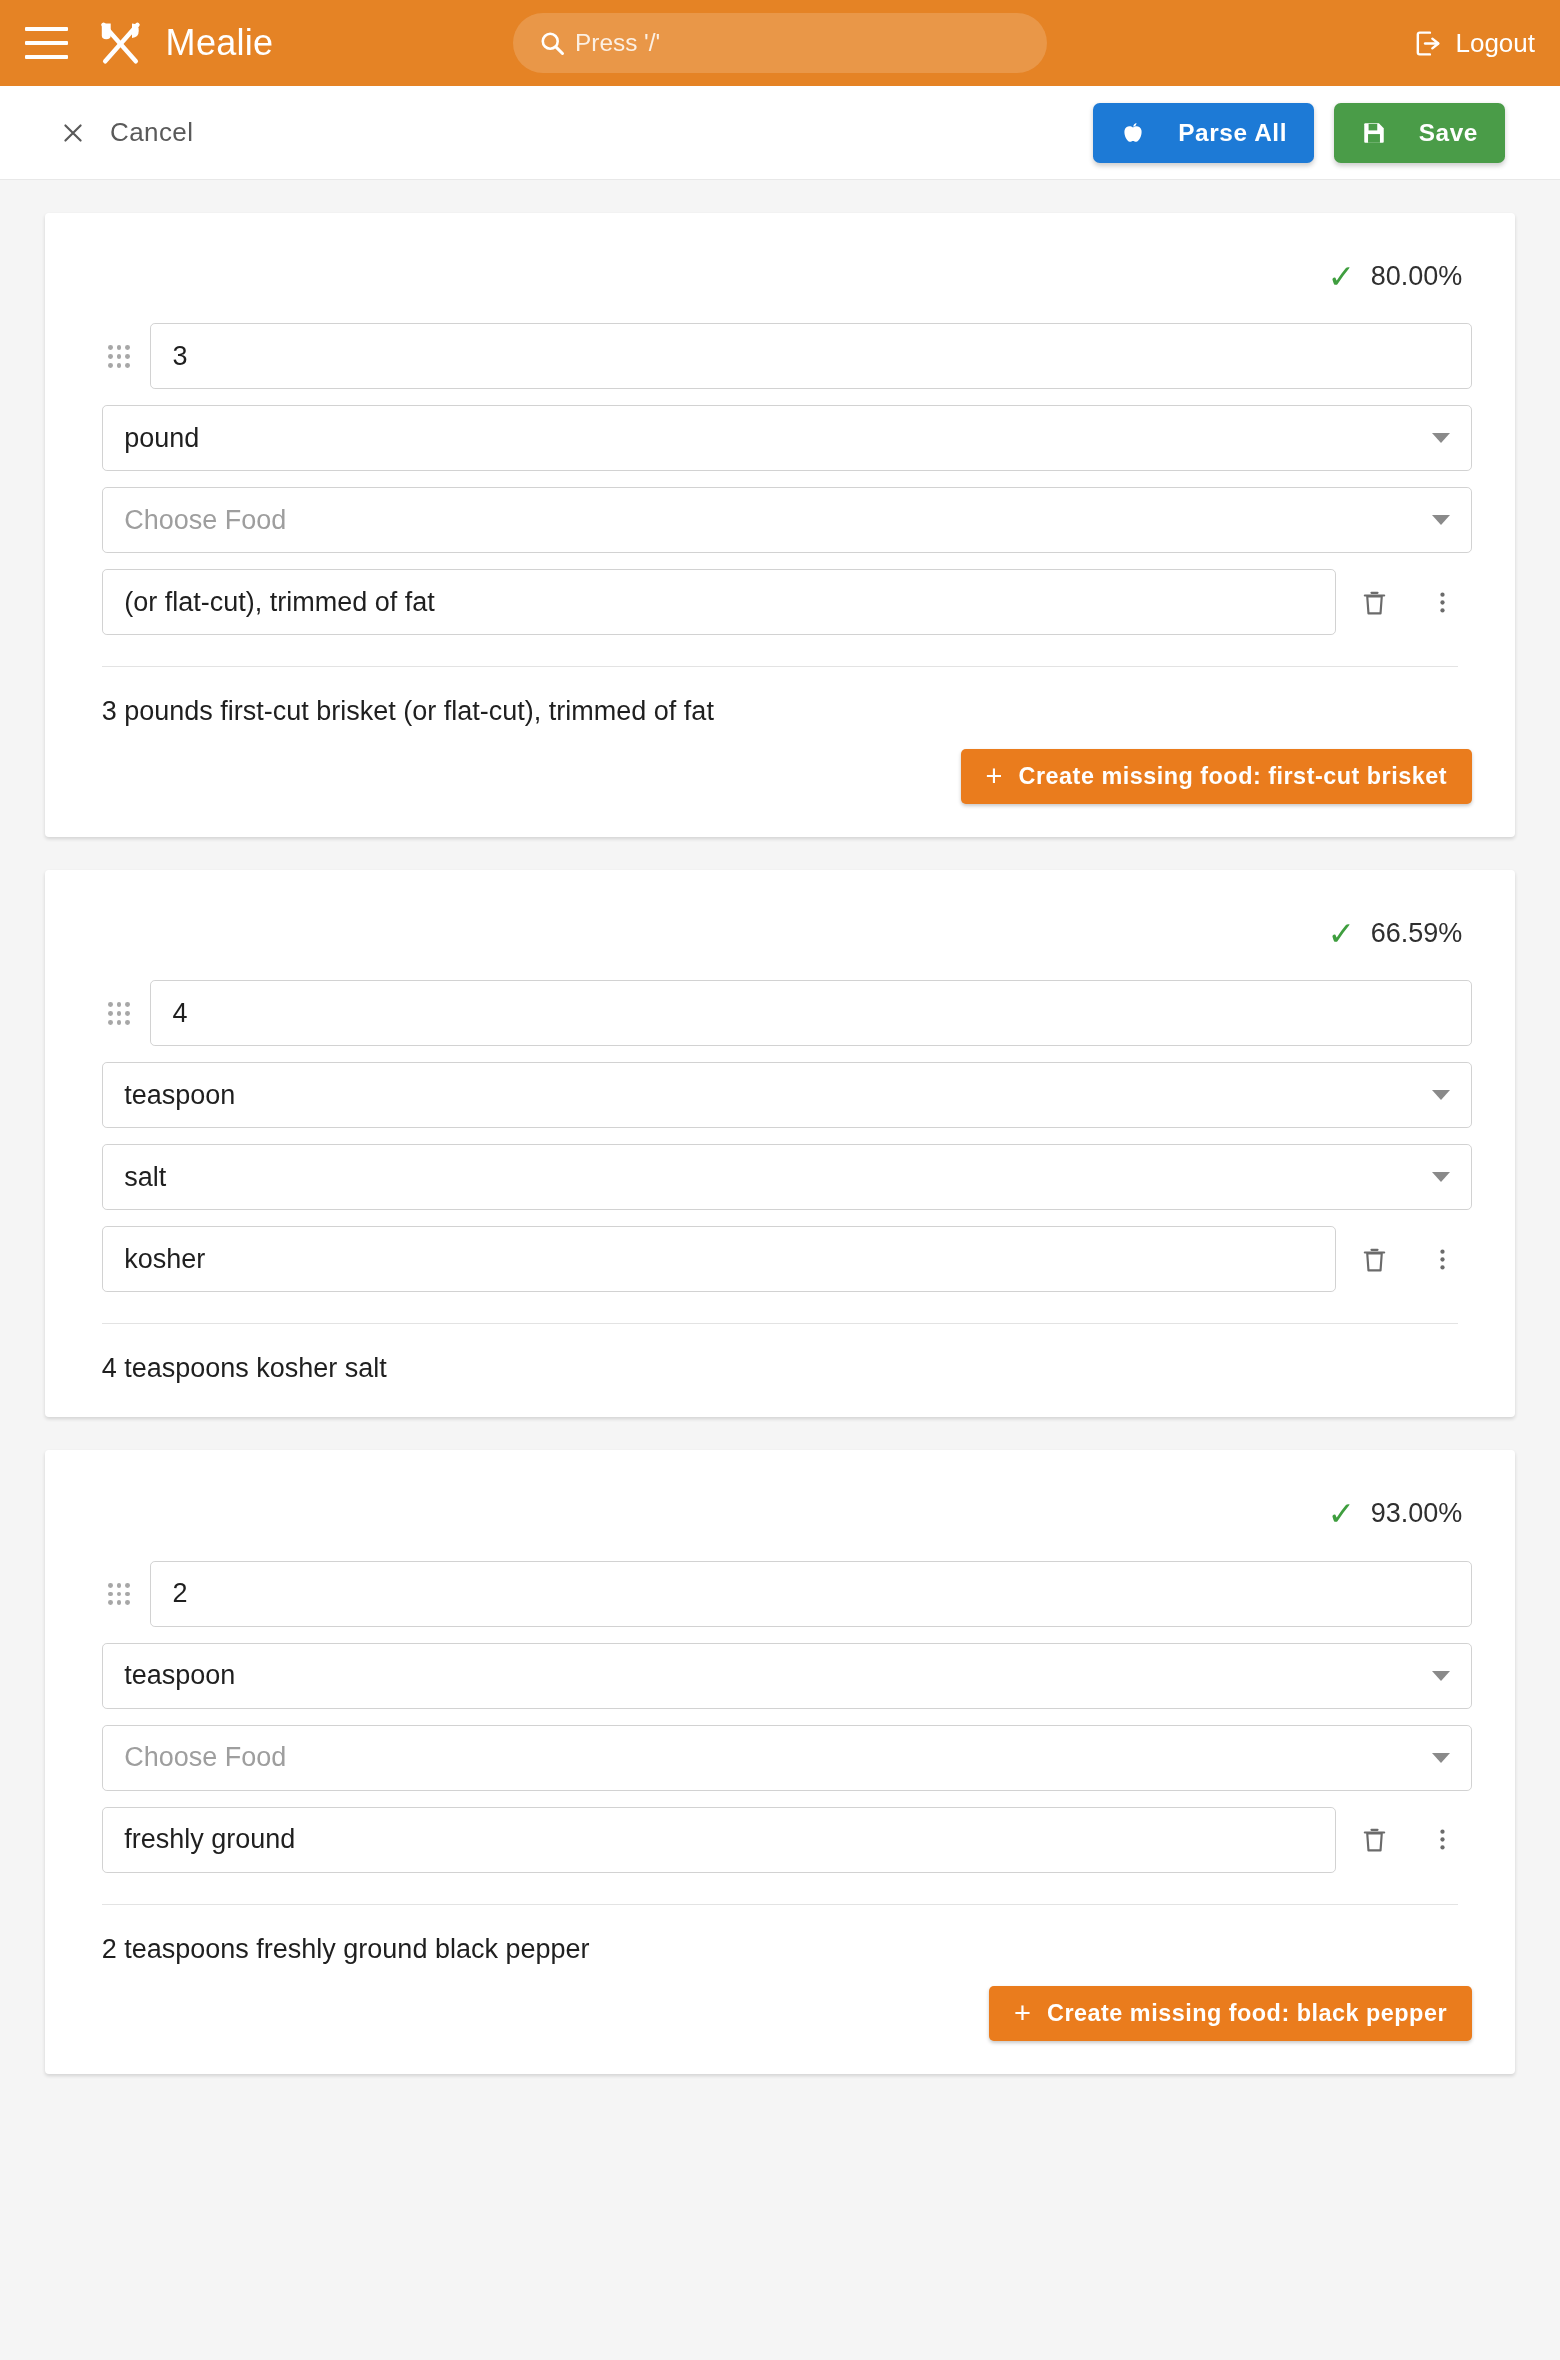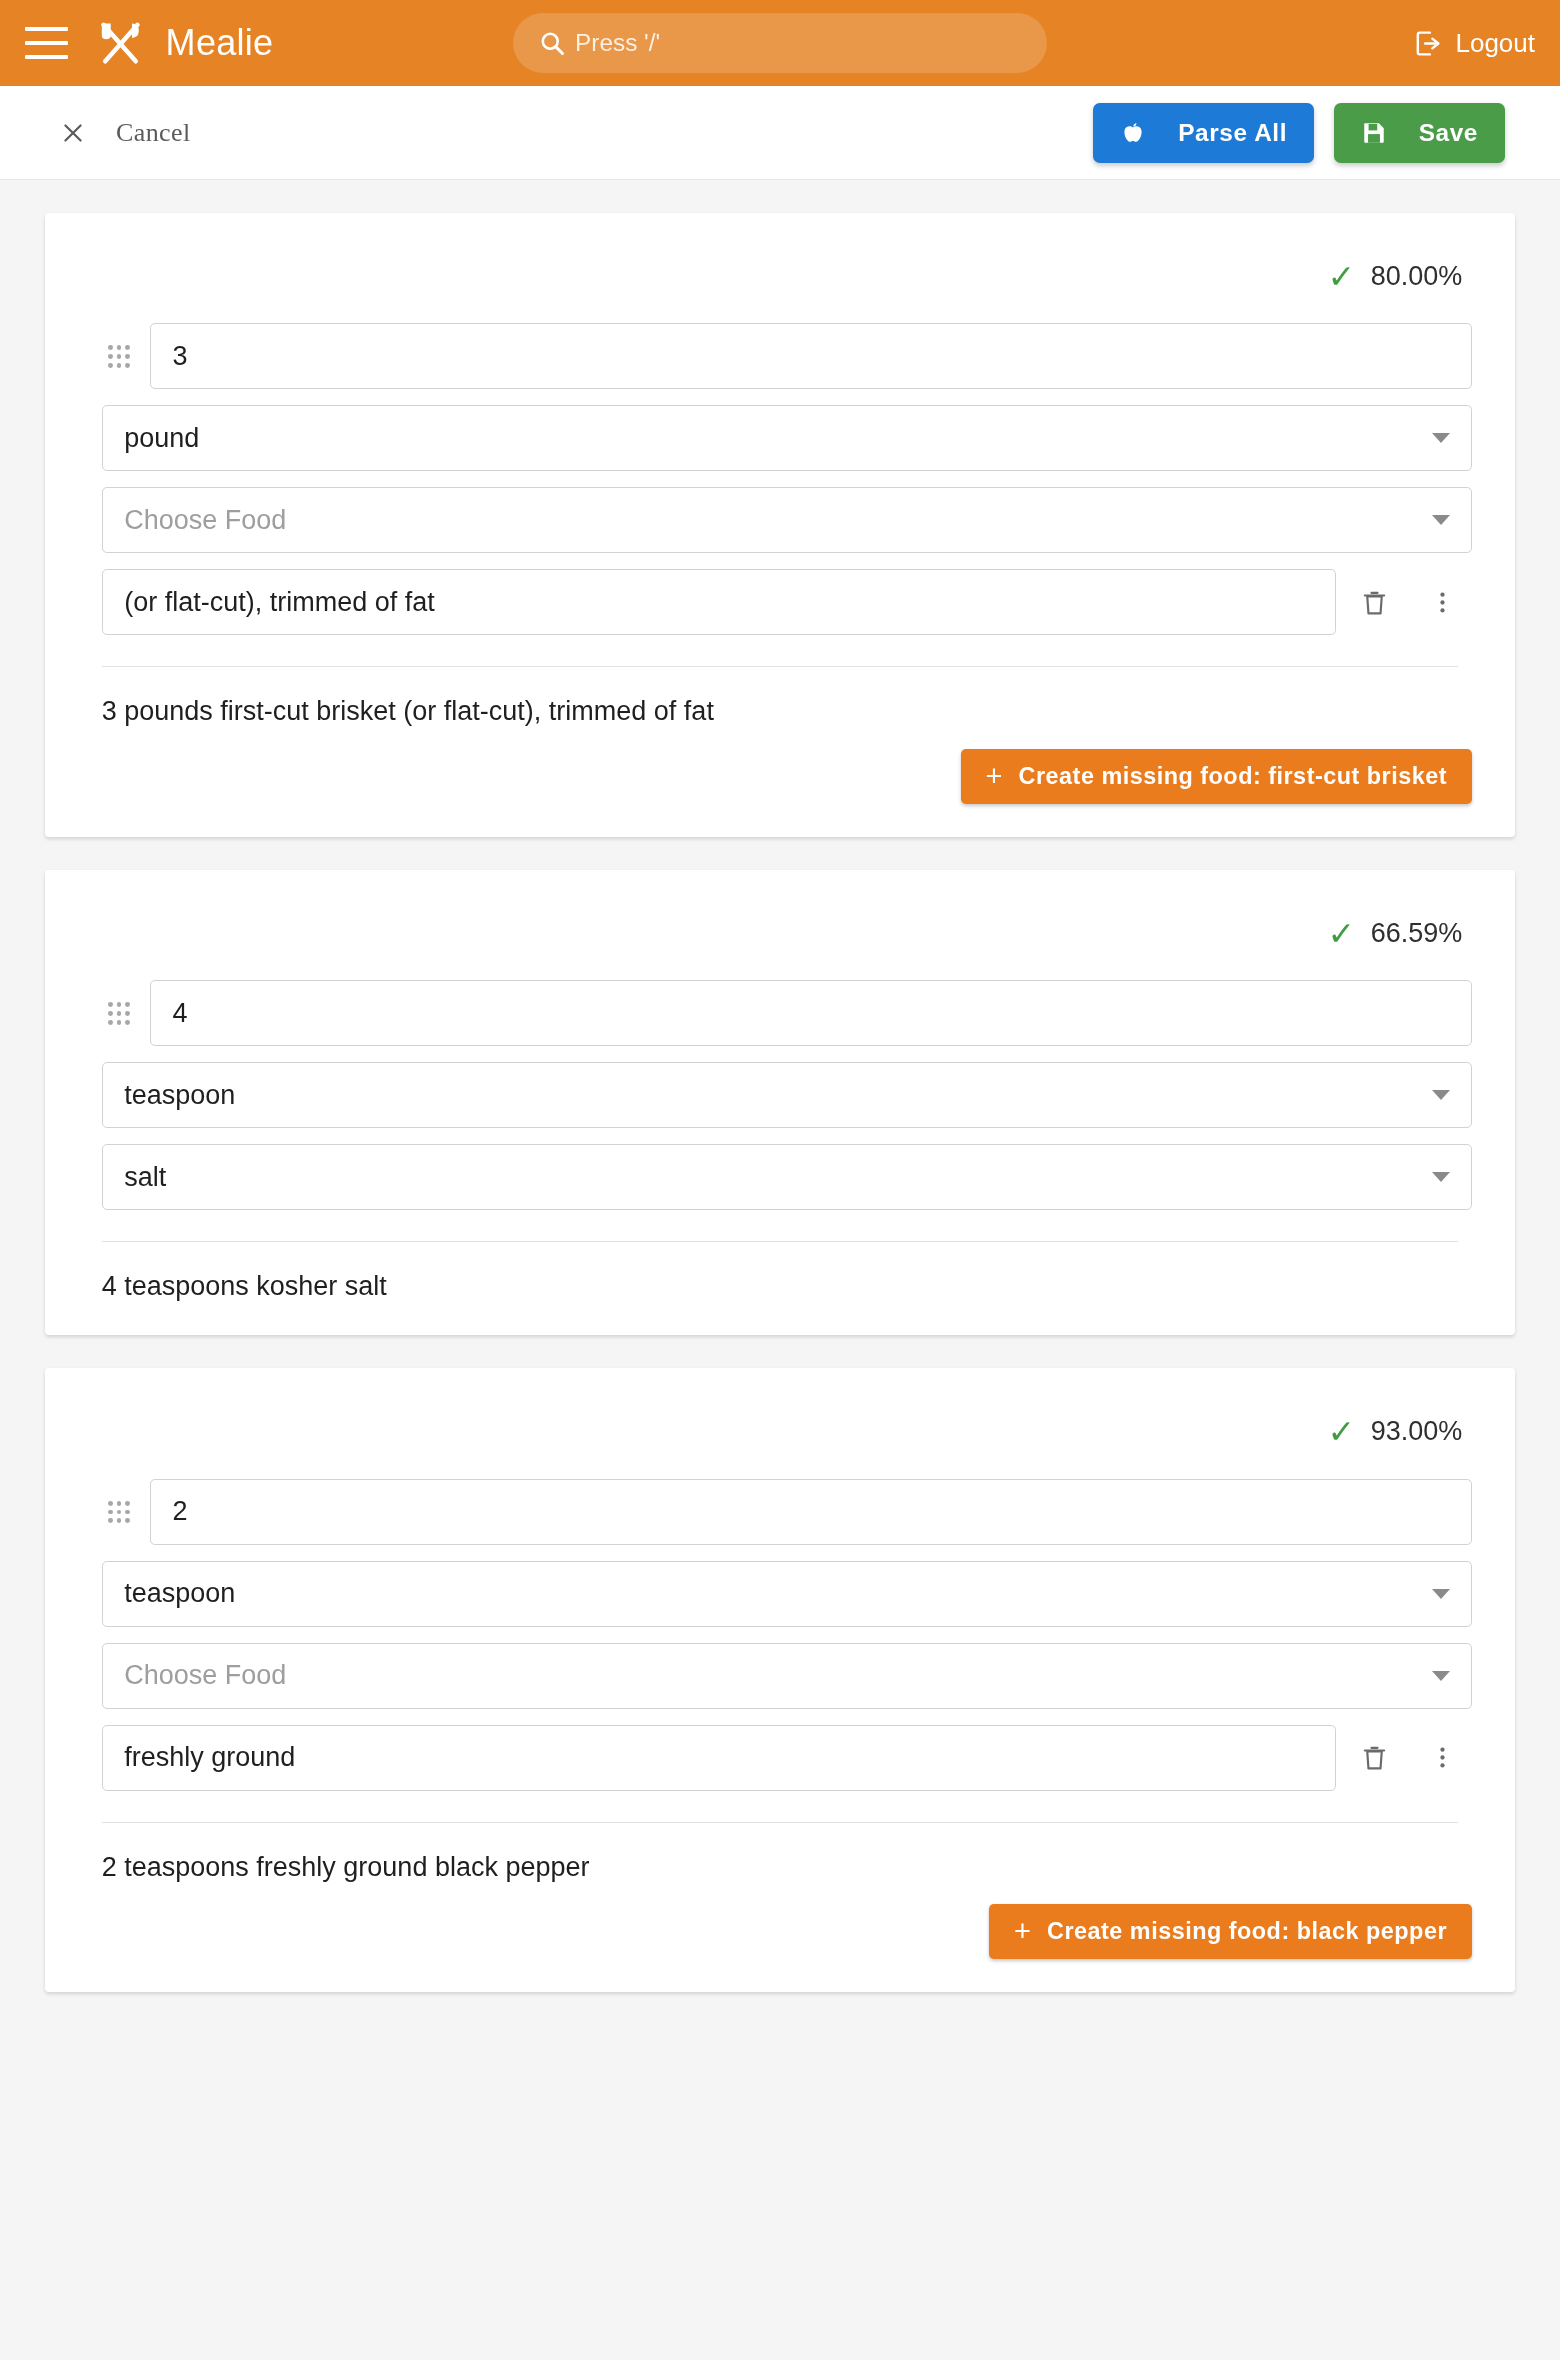--- a/index.html
+++ b/index.html
@@ -65,26 +65,25 @@
   
   .toolbar {
     background: #ffffff;
     height: 94px;
     display: flex;
     align-items: center;
     padding: 0 55px 0 60px;
     border-bottom: 1px solid #e8e8e8;
   }
   .cancel {
-    display: flex; align-items: center; gap: 30px;
+    display: flex; align-items: center; gap: 24px;
     color: #5a5a5a;
     font-size: 26px;
     letter-spacing: 0.4px;
     cursor: pointer;
-    font-family: Liberation Serif, serif;
   }
   .toolbar-right {
     margin-left: auto;
     display: flex; align-items: center; gap: 19.5px;
   }
   .btn {
     height: 60px;
     border: none;
     border-radius: 6.8px;
     color: #ffffff;
@@ -358,20 +357,38 @@
       </div>
     </div>
 
     <div class="row indent">
       <div class="field">
         <span>salt</span>
         <span class="caret"></span>
       </div>
     </div>
 
+    <div class="row note-row">
+      <div class="field note-field">
+        <span>kosher</span>
+      </div>
+      <div class="icon-btn">
+        <svg width="29" height="29" viewBox="0 0 24 24" aria-hidden="true">
+          <path d="M6 7 H18 L17 21 H7 Z" fill="none" stroke="#6b6b6b" stroke-width="1.8" stroke-linejoin="round"></path>
+          <path d="M4 6.2 H20 M9.5 4 H14.5" stroke="#6b6b6b" stroke-width="1.8" stroke-linecap="round"></path>
+        </svg>
+      </div>
+      <div class="icon-btn">
+        <svg width="27" height="27" viewBox="0 0 24 24" aria-hidden="true">
+          <circle cx="12" cy="5" r="1.9" fill="#6b6b6b"></circle>
+          <circle cx="12" cy="12" r="1.9" fill="#6b6b6b"></circle>
+          <circle cx="12" cy="19" r="1.9" fill="#6b6b6b"></circle>
+        </svg>
+      </div>
+    </div>
 
     <div class="divider"></div>
     <div class="orig-text">4 teaspoons kosher salt</div>
   </div>
 
   <div class="card">
     <div class="conf-row">
       <span class="check">✓</span>
       <span class="conf-val">93.00%</span>
     </div>

